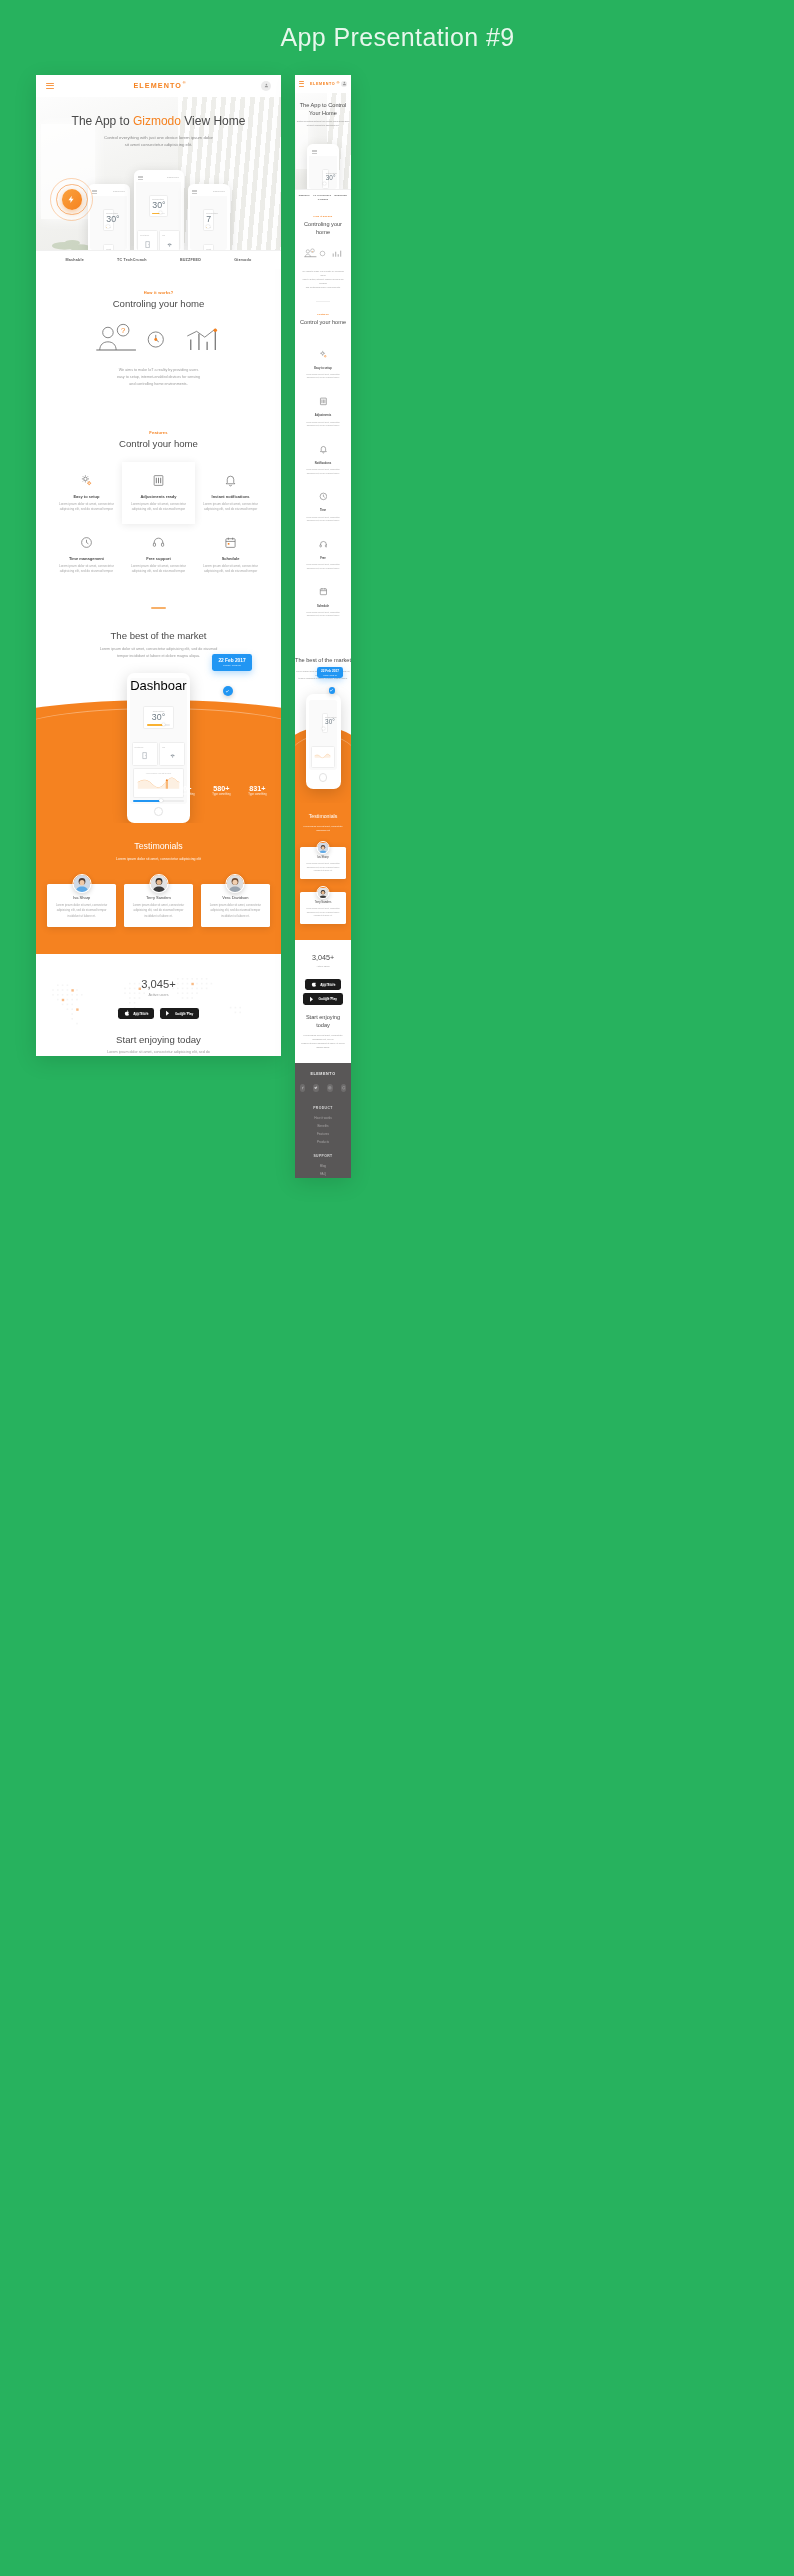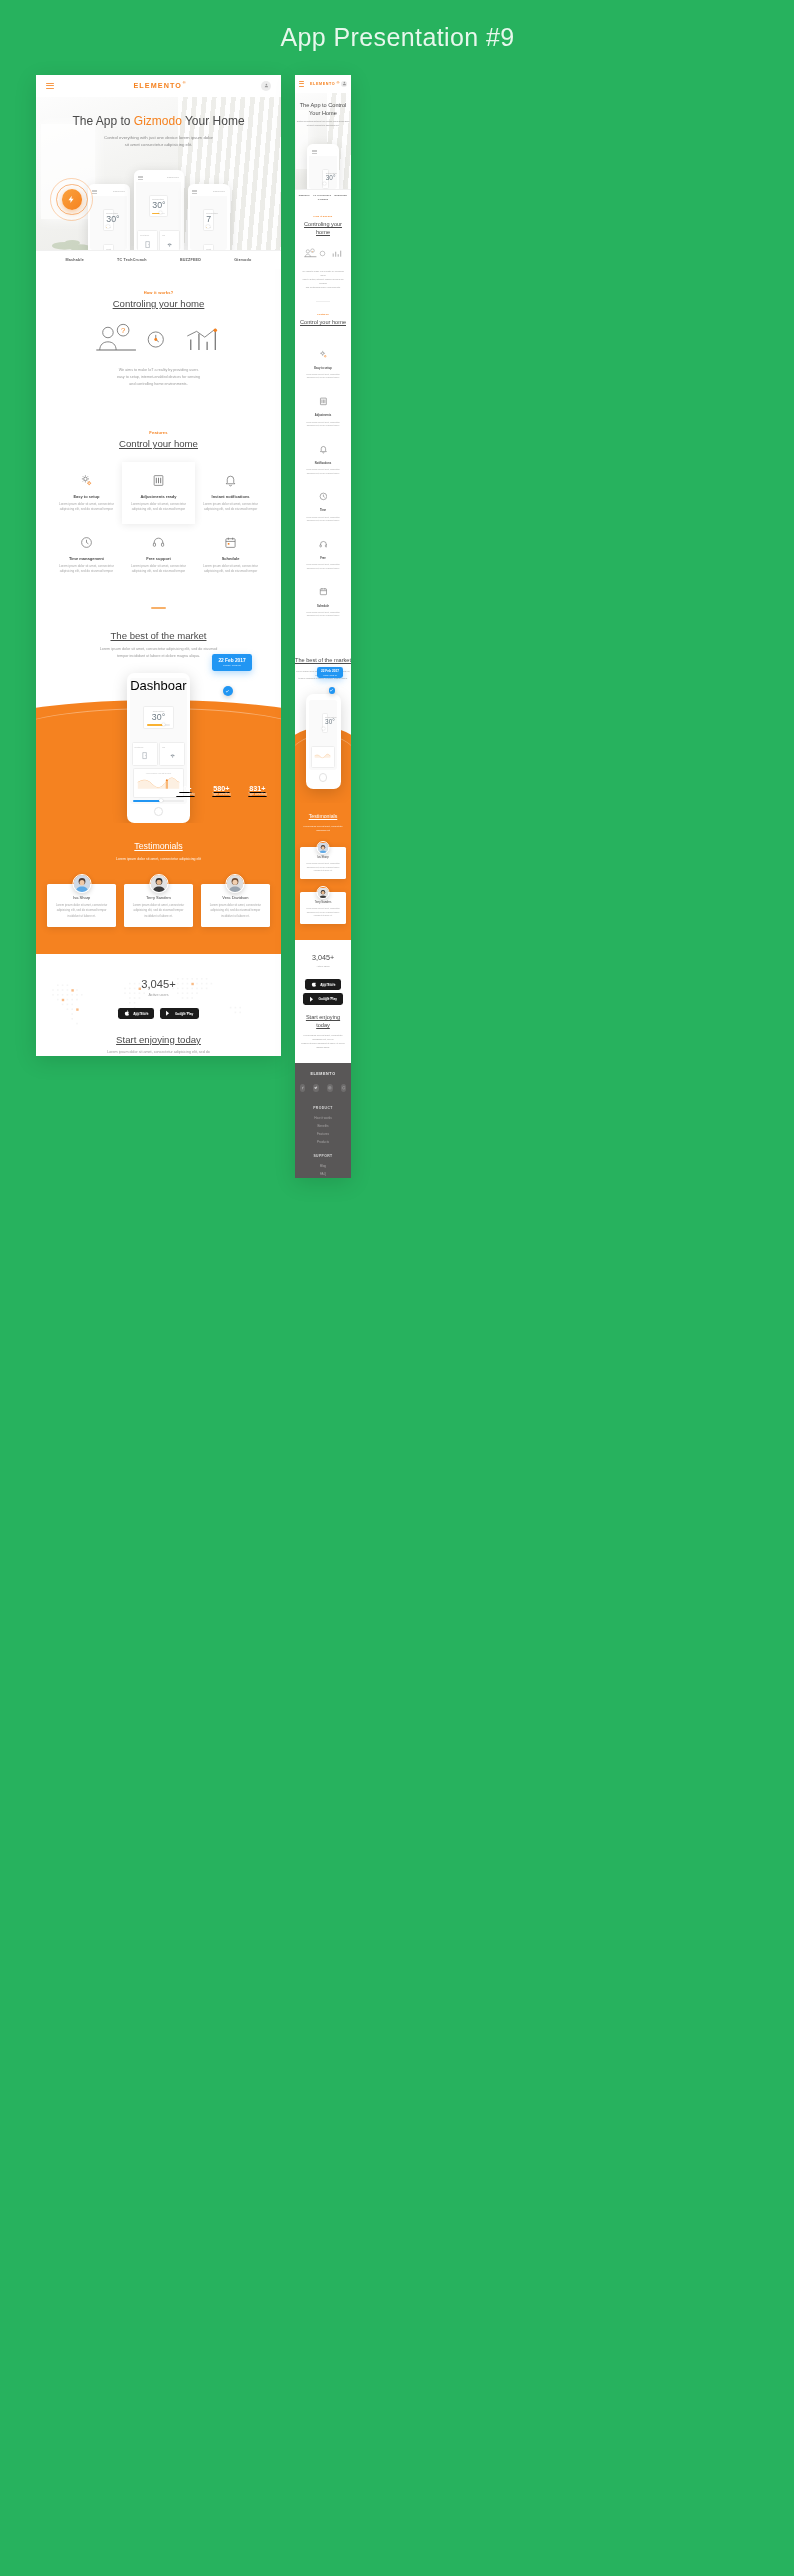--- a/index.html
+++ b/index.html
@@ -88,21 +88,21 @@
   .mini { flex:1;background:#fff;border:0.4px solid #eee;border-radius:1.6px;padding:2.4px 1.6px;text-align:center; }
   .mini .t { font-size:1.9px;color:#bbb;text-align:left; }
   .mini svg { width:7.2px;height:7.2px;fill:#8b949c;margin-top:1.6px; }
 
   .logos { display:flex;align-items:center;justify-content:space-around;padding:7.2px 13px;
            border-top:0.4px solid #f0f0f0; background:#fff; position:relative; z-index:5; }
   .logos span { font-size:3.7px;color:#5d5d5d;font-weight:700;letter-spacing:0.2px;white-space:nowrap; }
 
   .sec { background: #fff; padding: 21px 14.4px; text-align: center; }
   .kicker { color:#f58220;font-size:4px;font-weight:700;letter-spacing:0.2px;margin-bottom:3.2px; }
-  .h2 { font-size:9.6px;color:#4a4a4a;font-weight:400;text-decoration:underline; }
+  .h2 { font-size:9.6px;color:#4a4a4a;font-weight:400; }
   .p { font-size:3.7px;color:#9b9b9b;line-height:1.9;margin-top:4.8px; }
 
   .illus { height: 35px; margin: 13px 0 9.6px; position: relative; }
   .illus svg { height: 100%; }
 
   .divider { height:0.4px;background:#eee;margin:0 21px; }
   .dash-div { width: 14.4px; height: 1.6px; background: #f7b069; margin: 0 auto; border-radius: 1.6px; }
 
   .grid { display:grid;grid-template-columns:repeat(3,1fr);gap:0;margin-top:13px; }
   .cell { padding: 11.2px 6.4px; text-align: center; }
@@ -125,21 +125,21 @@
   .bigphone .home{width:8.8px;height:8.8px;border:0.8px solid #e2e2e2;border-radius:50%;margin:3.2px auto 0;}
   .chartbox{margin:2.4px;background:#fff;border:0.4px solid #eee;border-radius:1.6px;padding:2.4px;}
   .chartbox .ct{font-size:1.8px;color:#c2c2c2;}
   .bubble{position:absolute;right:29px;top:45px;z-index:5;background:#2196f3;color:#fff;border-radius:2.4px;
     padding:4px 6.4px;text-align:center;box-shadow:0 2.4px 7.2px rgba(33,150,243,.35);}
   .bubble .d{font-size:4.8px;font-weight:700;}
   .bubble .s{font-size:2.4px;opacity:.85;margin-top:0.8px;}
   .badge{position:absolute;right:48px;top:77px;z-index:6;width:10.4px;height:10.4px;border-radius:50%;
     background:#2196f3;display:flex;align-items:center;justify-content:center;box-shadow:0 1.6px 4.8px rgba(0,0,0,.2);}
   .badge svg{width:4.8px;height:4.8px;fill:#fff;}
-  .stats{position:absolute;right:14.4px;bottom:27px;z-index:4;display:flex;gap:17.7px;text-decoration:underline;}
+  .stats{position:absolute;right:14.4px;bottom:27px;z-index:4;display:flex;gap:17.7px;}
   .stat .n{font-size:7.2px;color:#fff;font-weight:700;}
   .stat .l{font-size:2.6px;color:rgba(255,255,255,.85);margin-top:0.8px;}
 
   .testi{background:#f58220;padding:17.7px 11.2px 27px;text-align:center;position:relative;}
   .testi .h2{color:#fff;font-size:8.8px;}
   .testi .p{color:rgba(255,255,255,.9);font-size:3.5px;}
   .tcards{display:flex;gap:8px;margin-top:21px;}
   .tc{flex:1;background:#fff;border-radius:1.6px;padding:11.2px 5.6px 8px;position:relative;
       box-shadow:0 1.6px 7.2px rgba(0,0,0,.1);}
   .tc .av{position:absolute;left:50%;top:-9.6px;transform:translateX(-50%);width:19px;height:19px;
@@ -230,21 +230,21 @@
     <div class="usr">
       <svg viewBox="0 0 24 24">
           <circle cx="12" cy="8" r="4"></circle>
           <path d="M4 21c0-4.4 3.6-7 8-7s8 2.6 8 7z"></path>
         </svg>
     </div>
   </div>
 
   <div class="hero">
     <div class="hero-h1">
-      <span>The App to </span><em>Gizmodo</em><span> Your Home</span>
+      <span>The App to </span><em>Gizmodo</em><span> View Home</span>
     </div>
     <div class="hero-sub">
       <div>Control everything with just one device lorem ipsum dolor</div>
       <div>sit amet consectetur adipisicing elit.</div>
     </div>
 
     <svg class="plant" viewBox="0 0 120 50">
       <g fill="#b9c7ab" opacity=".75">
         <ellipse cx="30" cy="36" rx="26" ry="8"></ellipse>
           <ellipse cx="62" cy="40" rx="22" ry="7"></ellipse>

